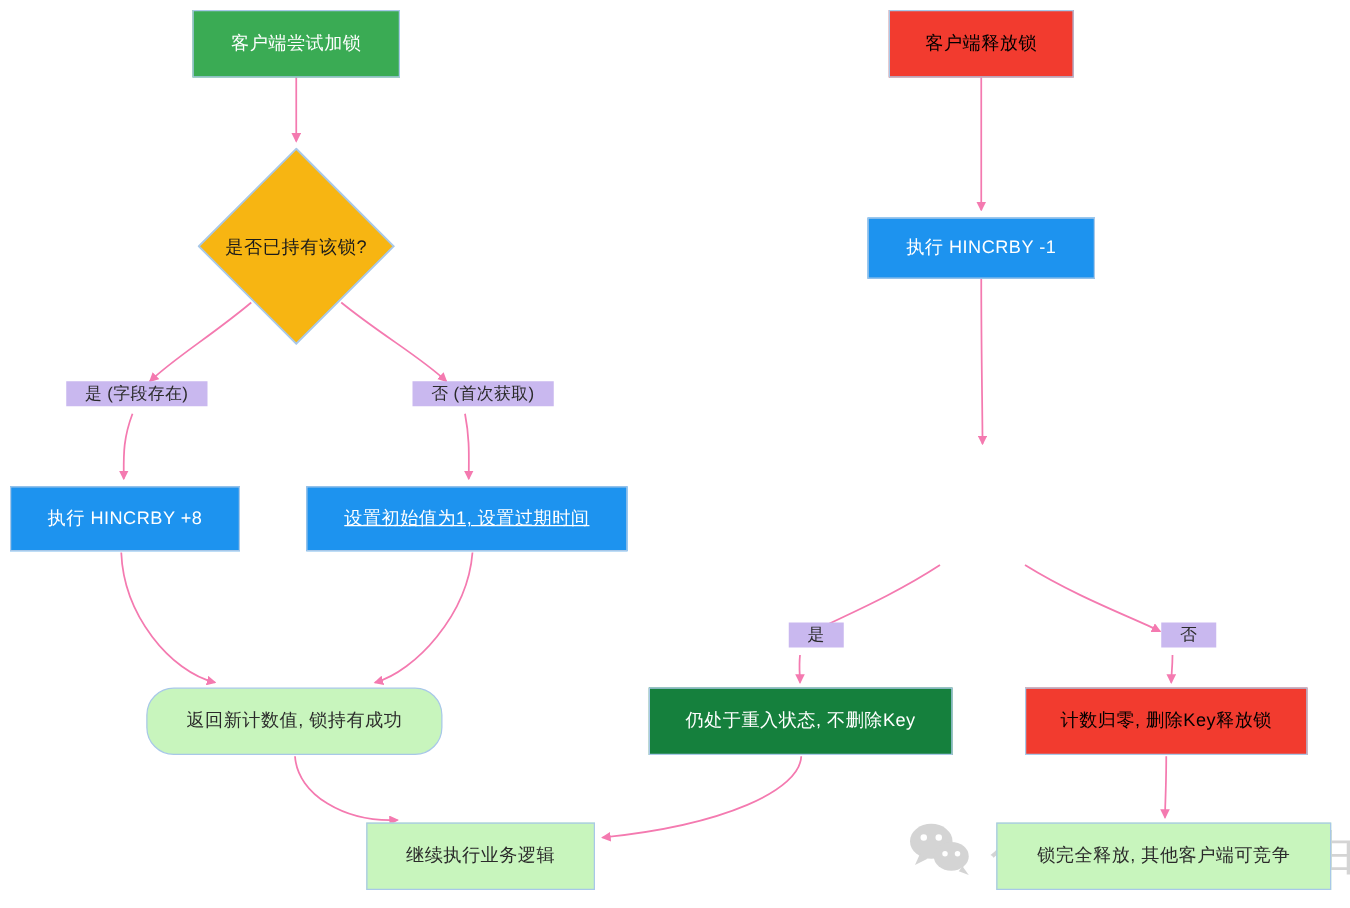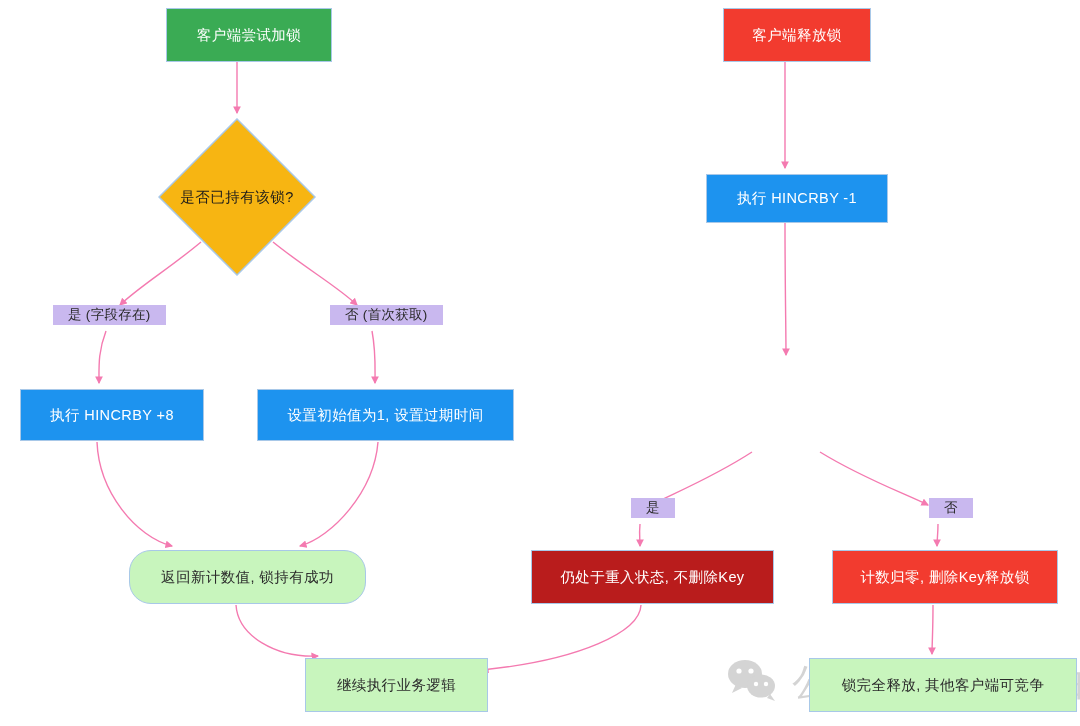--- a/index.html
+++ b/index.html
@@ -31,26 +31,25 @@
     display: flex;
     align-items: center;
     justify-content: center;
     text-align: center;
     border: 1px solid #a8c8e8;
     font-size: 14.5px;
     line-height: 1.25;
     letter-spacing: 0.4px;
     white-space: nowrap;
     z-index: 3;
-    margin-left: 12px;
   }
   .node.green-dark { background: #3aab54; color: #ffffff; }
-  .node.red        { background: #f23b2f; color: #ffffff; }
+  .node.red        { background: #f23b2f; color: #000000; }
   .node.blue       { background: #1d93ef; color: #ffffff; }
-  .node.green-mid  { background: #b91c1c; color: #ffffff; }
+  .node.green-mid  { background: #15803d; color: #ffffff; }
   .node.green-pale { background: #c8f5bd; color: #2b2b2b; }
 
   .diamond {
     position: absolute;
     z-index: 3;
   }
   .diamond .shape {
     position: absolute;
     left: 0; top: 0;
     width: 100%; height: 100%;
@@ -157,21 +156,21 @@
     <svg class="shape" viewBox="0 0 158 158">
       <polygon points="79,1 157,79 79,157 1,79" fill="#f7b512" stroke="#a8c8e8" stroke-width="1.5"></polygon>
     </svg>
     <span class="dlabel">是否已持有该锁?</span>
   </div>
 
   <div class="node blue" style="left:8px;top:389px;width:184px;height:52px;">
     <span>执行 HINCRBY +8</span>
   </div>
 
-  <div class="node blue" style="left:245px;top:389px;width:257px;height:52px;">
+  <div class="node blue" style="left:245px;top:389px;width:257px;height:52px;text-decoration:underline;">
     <span>设置初始值为1, 设置过期时间</span>
   </div>
 
   <div class="node green-pale" style="left:117px;top:550px;width:237px;height:54px;border-radius:22px;">
     <span>返回新计数值, 锁持有成功</span>
   </div>
 
   <div class="node green-pale" style="left:293px;top:658px;width:183px;height:54px;">
     <span>继续执行业务逻辑</span>
   </div>

